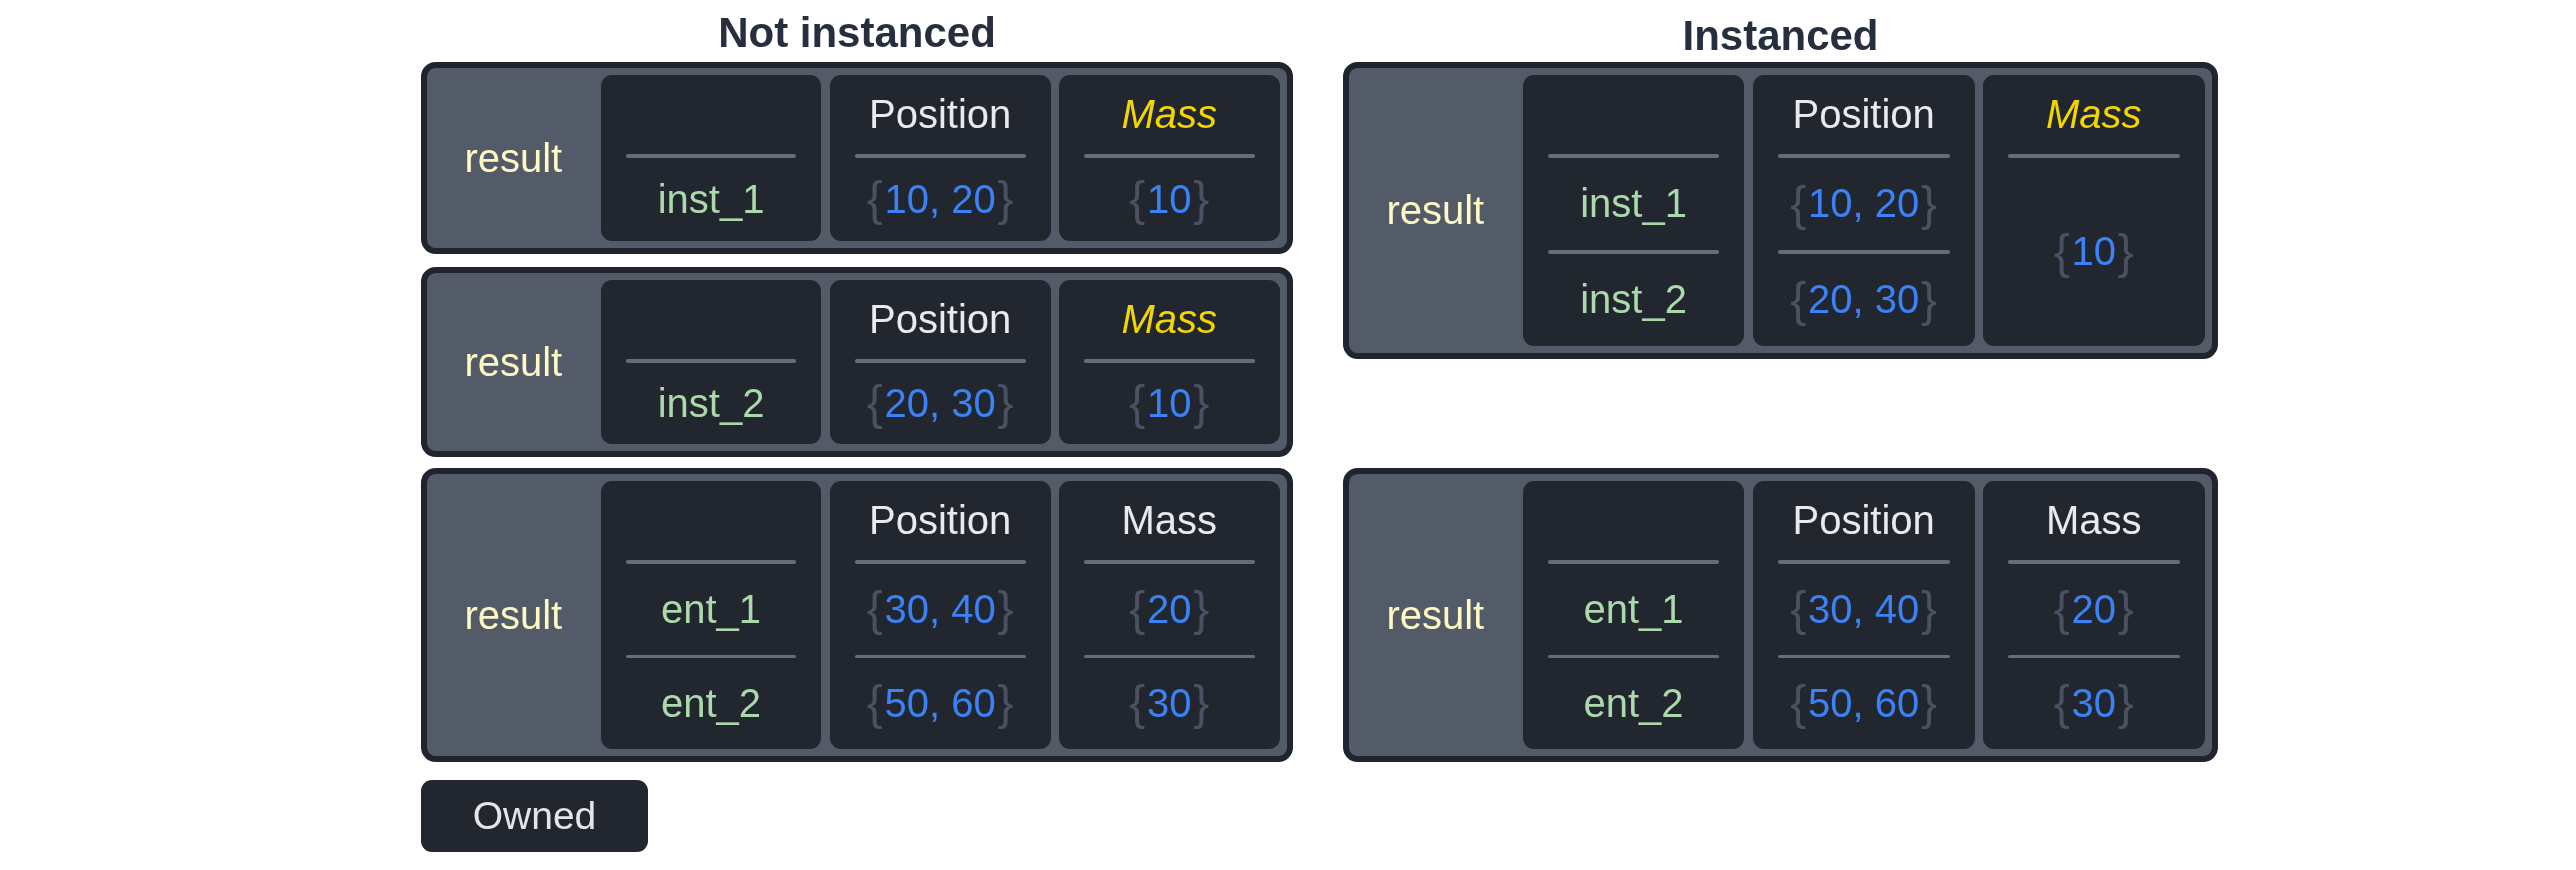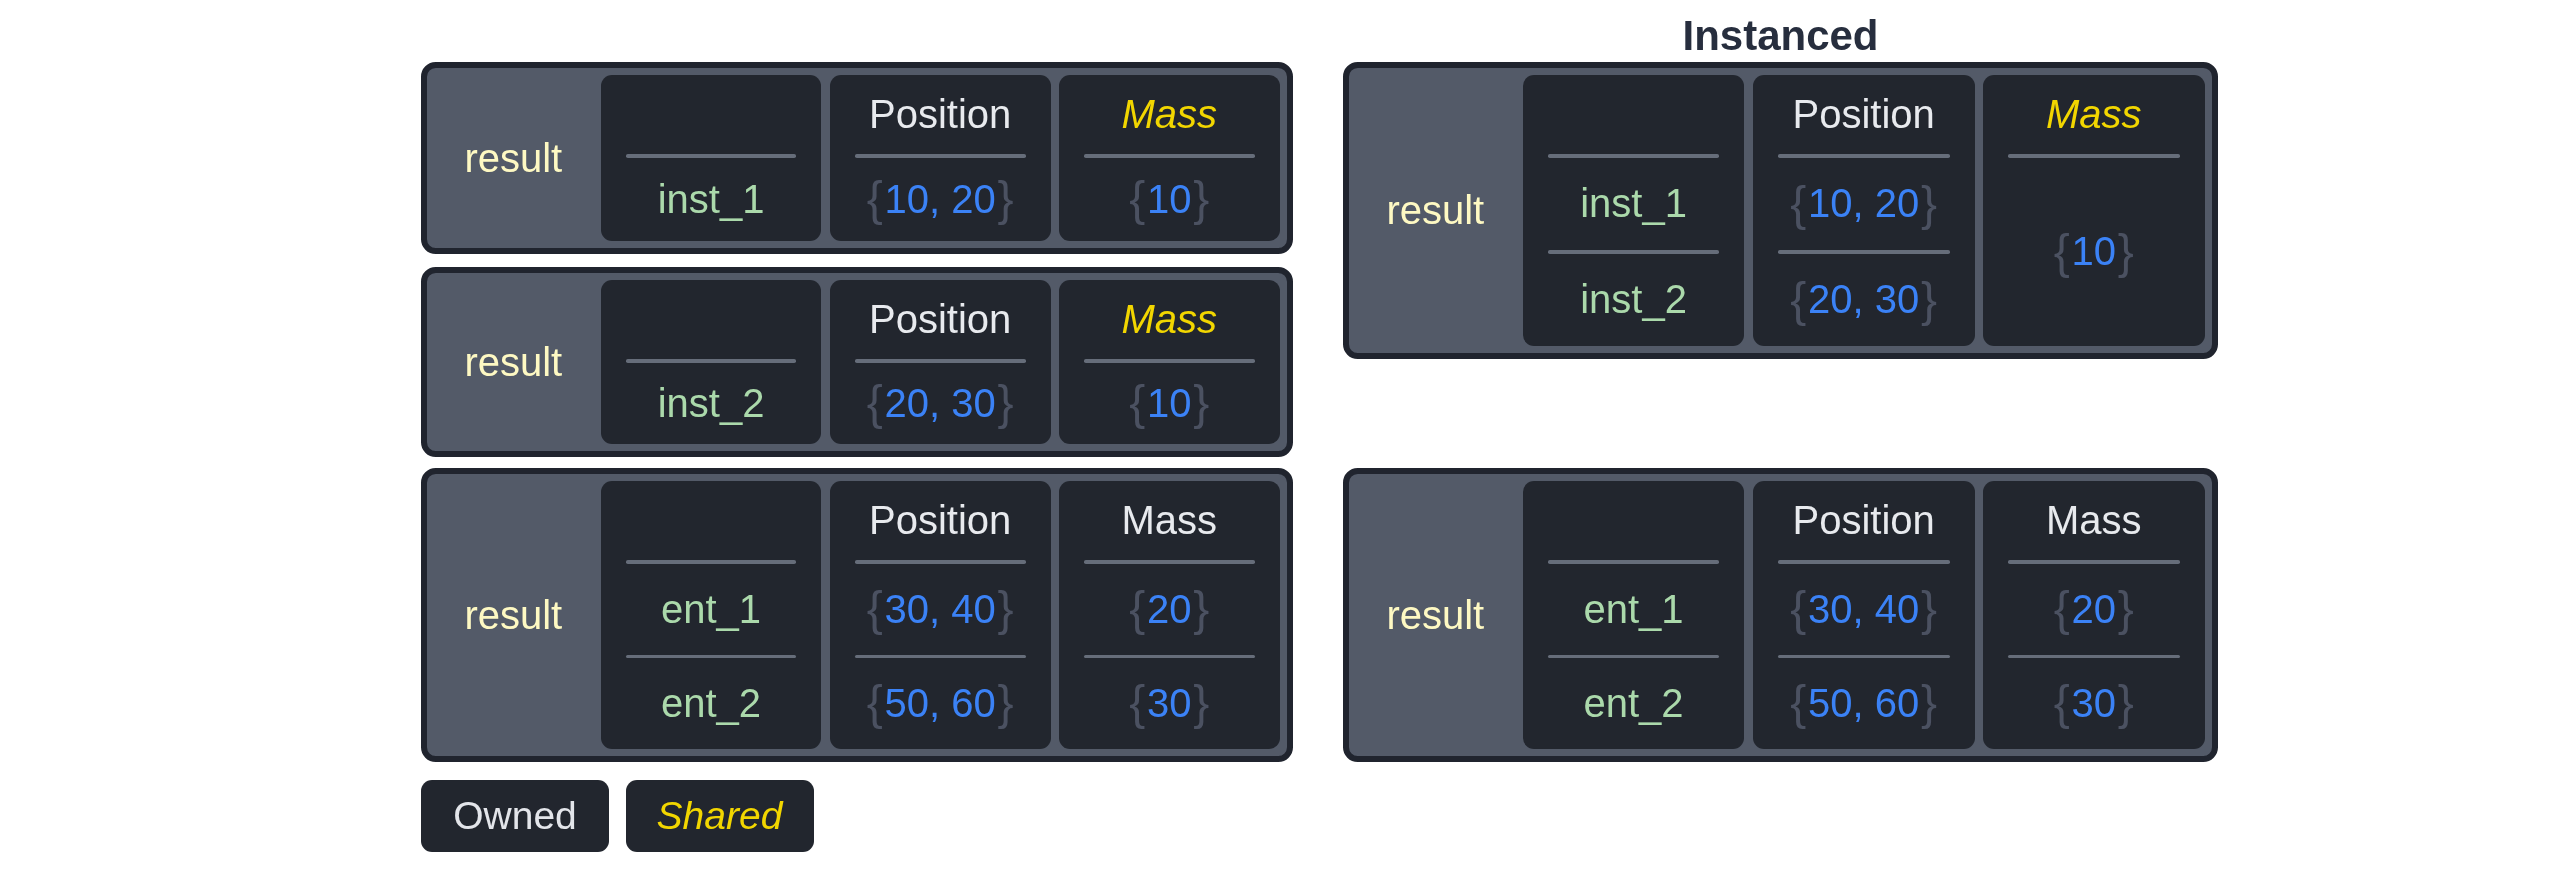--- a/index.html
+++ b/index.html
@@ -95,37 +95,38 @@
   }
   .num { color: #3b82f6; }
 
   .legend {
     position: absolute;
     display: flex;
     gap: 16.5px;
   }
   .legend-box {
     box-sizing: border-box;
-    width: 188px;
+    width: 227px;
     height: 72px;
     background: #22262e;
     border-radius: 11px;
     display: flex;
     align-items: center;
     justify-content: center;
     font-size: 39px;
   }
   .legend-box.owned { color: #e3e5ea; }
   .legend-box.shared { color: #f2d600; font-style: italic; }
 </style>
 </head>
 <body>
 
 <div class="stage">
 
+  <div class="section-title" style="left:421px; top:5.5px; width:872px;">Not instanced</div>
 
   <div class="qtable" style="left:421px; top:62px; width:872px; height:192px;">
     <div class="rlabel">result</div>
     <div class="cell">
       <div class="row-header"></div>
       <div class="divider"></div>
       <div class="vrow">inst_1</div>
     </div>
     <div class="cell">
       <div class="row-header">Position</div>
@@ -210,21 +211,20 @@
       <div class="vrow">
           <span class="brace">{</span>
           <span class="num">30</span>
           <span class="brace">}</span>
         </div>
     </div>
   </div>
 
   <div class="legend" style="left:421px; top:780px;">
     <div class="legend-box owned">Owned</div>
-    <div class="legend-box shared">Shared</div>
   </div>
 
   <div class="section-title" style="left:1343px; top:9px; width:875px;">Instanced</div>
 
   <div class="qtable" style="left:1343px; top:62px; width:875px; height:297px;">
     <div class="rlabel">result</div>
     <div class="cell">
       <div class="row-header"></div>
       <div class="divider"></div>
       <div class="vrow">inst_1</div>

